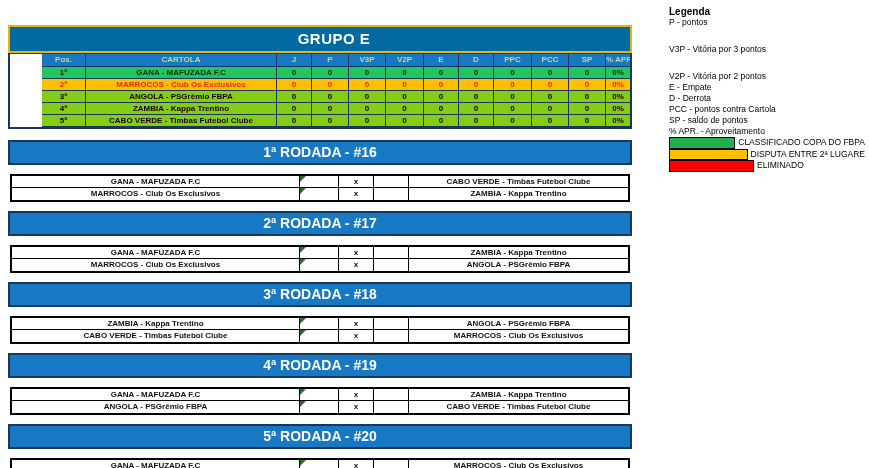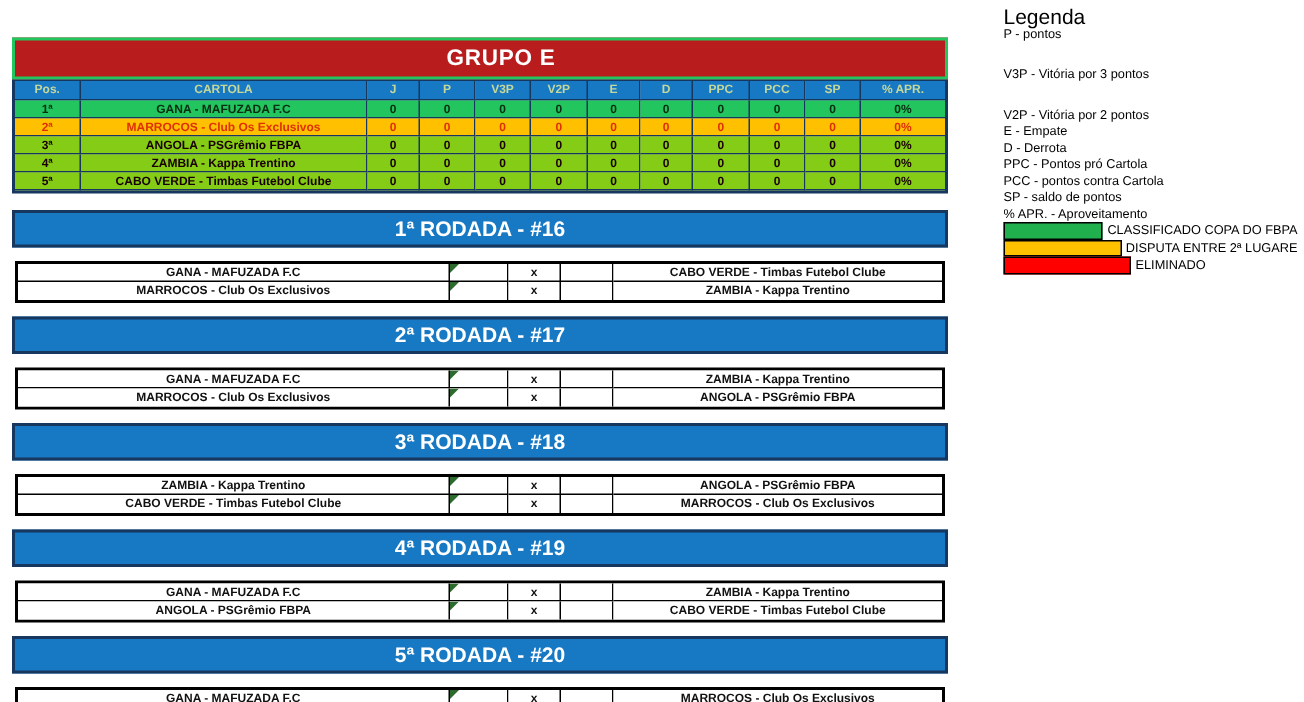--- a/index.html
+++ b/index.html
@@ -4,29 +4,29 @@
 <style>
   * { margin:0; padding:0; box-sizing:border-box; }
   body { background:#ffffff; font-family:"Liberation Sans", sans-serif; }
   .screen { position:relative; width:869px; height:468px; background:#fff; overflow:hidden; }
 
   
   .left-col { position:absolute; left:8px; top:25px; width:624px; }
 
   
   .group-title {
-    height:28px; background:#b91c1c; border:2px solid #22c55e;
+    height:28px; background:#0369a1; border:2px solid #eab308;
     color:#ffffff; font-weight:bold; font-size:15px; text-align:center; line-height:24px;
     letter-spacing:0.5px;
     padding-left:28px;
   }
   .group-grid {
     display:grid;
     grid-template-columns:44px 191px 35px 37px 37px 38px 35px 35px 38px 37px 37px 1fr;
-    border:2px solid #17375e; border-top:1px solid #17375e;
+    border:2px solid #17375e; border-top:1px solid #17375e;padding-left:32px;
   }
   .gcell {
     border-right:1px solid #17375e; border-bottom:1px solid #17375e;
     font-size:8px; font-weight:bold; text-align:center; height:12px; line-height:11px;
     overflow:hidden; white-space:nowrap;
   }
   .gcell:nth-child(12n) { border-right:none;text-align:center; }
   .ghead { background:#1778c4; color:#c4d79b; height:13px; line-height:12px; }
   .row-classificado { background:#22c55e; color:#062e12; }
   .row-disputa      { background:#ffc000; color:#e03000; }
@@ -53,21 +53,21 @@
   }
   .mcell:nth-child(5n) { border-right:none; }
   .match-grid .mcell:nth-last-child(-n+5) { border-bottom:none; }
   .corner-tri {
     position:absolute; left:0; top:0; width:0; height:0;
     border-top:6px solid #2d6a2d; border-right:6px solid transparent;
   }
 
   
   .legend { position:absolute; left:669px; top:6px; width:196px; color:#000; }
-  .legend-title { font-size:14px; font-weight:normal; line-height:11px; }
+  .legend-title { font-size:10px; font-weight:bold; line-height:11px; }
   .legend-item  { font-size:8.5px; line-height:11px; }
   .legend-item.gap { margin-top:16px; }
   .legend-status { display:flex; align-items:stretch; height:11.5px; }
   .legend-swatch { width:85px; border:1px solid #000; }
   .sw-green  { background:#21b04e; }
   .sw-gold   { background:#ffc000; }
   .sw-red    { background:#fe0000; }
   .legend-status-label { font-size:8.5px; line-height:11.5px; margin-left:3px; white-space:nowrap; }
 </style>
 </head>
@@ -249,21 +249,20 @@
 
   </div>
 
   <div class="legend">
     <div class="legend-title">Legenda</div>
     <div class="legend-item">P - pontos</div>
     <div class="legend-item gap">V3P - Vitória por 3 pontos</div>
     <div class="legend-item gap">V2P - Vitória por 2 pontos</div>
     <div class="legend-item">E - Empate</div>
     <div class="legend-item">D - Derrota</div>
-    <div class="legend-item">PPC - Pontos pró Cartola</div>
     <div class="legend-item">PCC - pontos contra Cartola</div>
     <div class="legend-item">SP - saldo de pontos</div>
     <div class="legend-item">% APR. - Aproveitamento</div>
 
     <div class="legend-status">
       <div class="legend-swatch sw-green"></div>
       <div class="legend-status-label">CLASSIFICADO COPA DO FBPA</div>
     </div>
     <div class="legend-status">
       <div class="legend-swatch sw-gold"></div>

